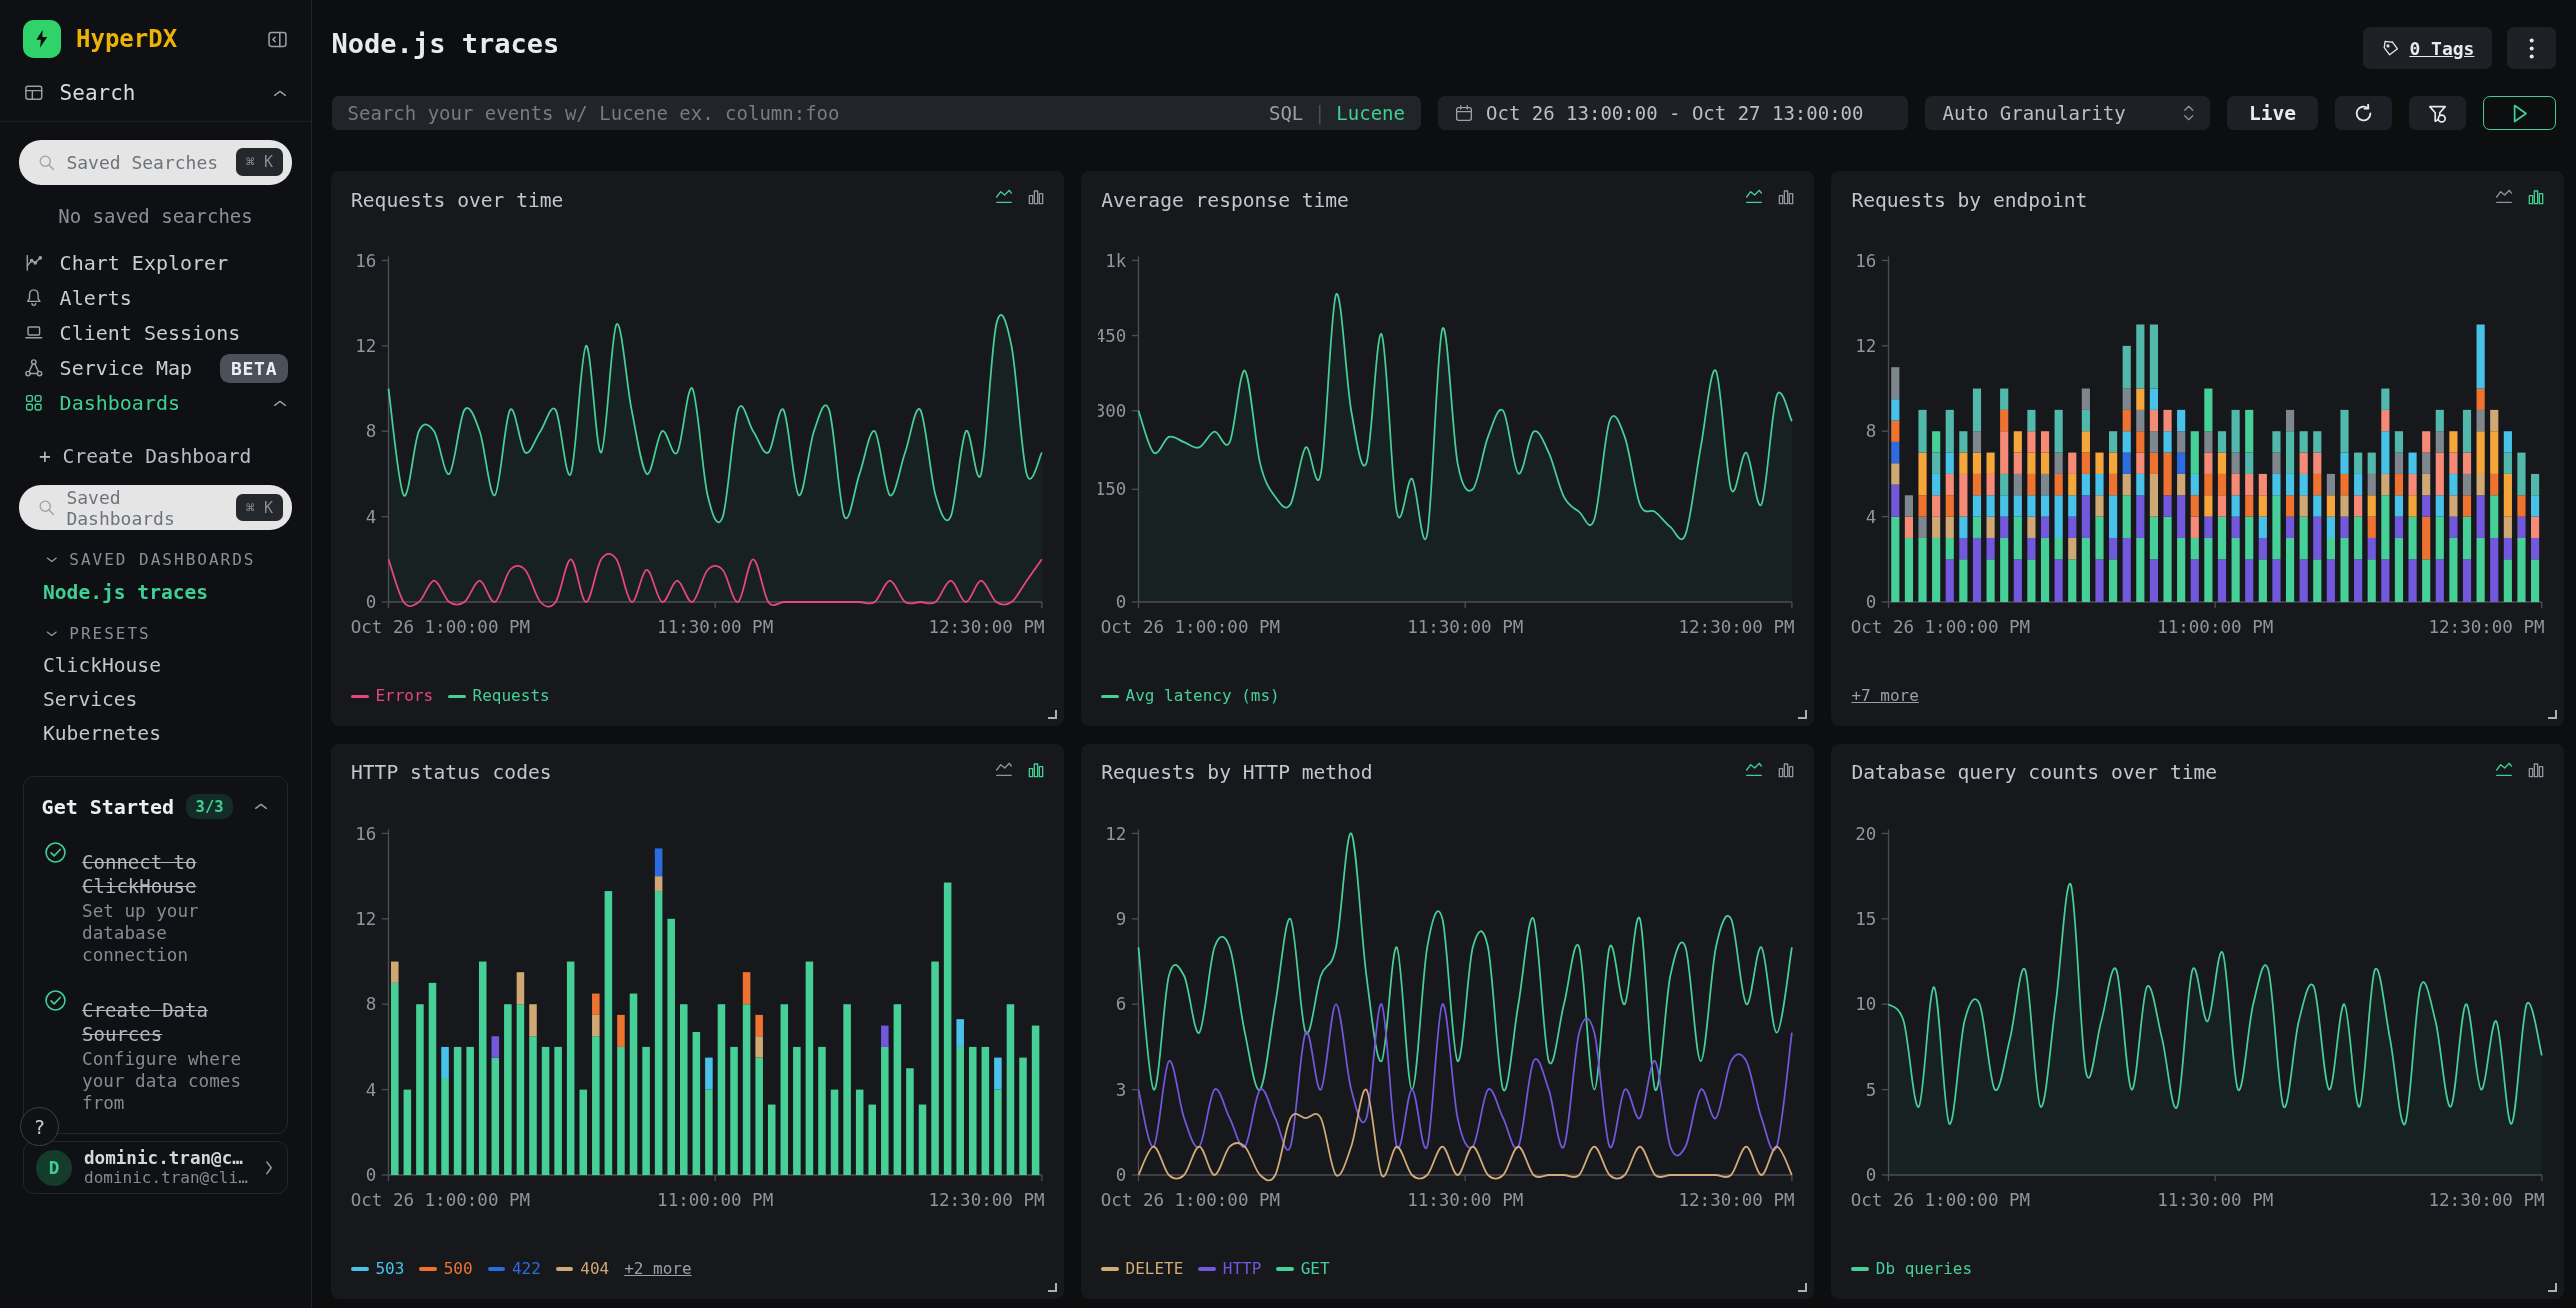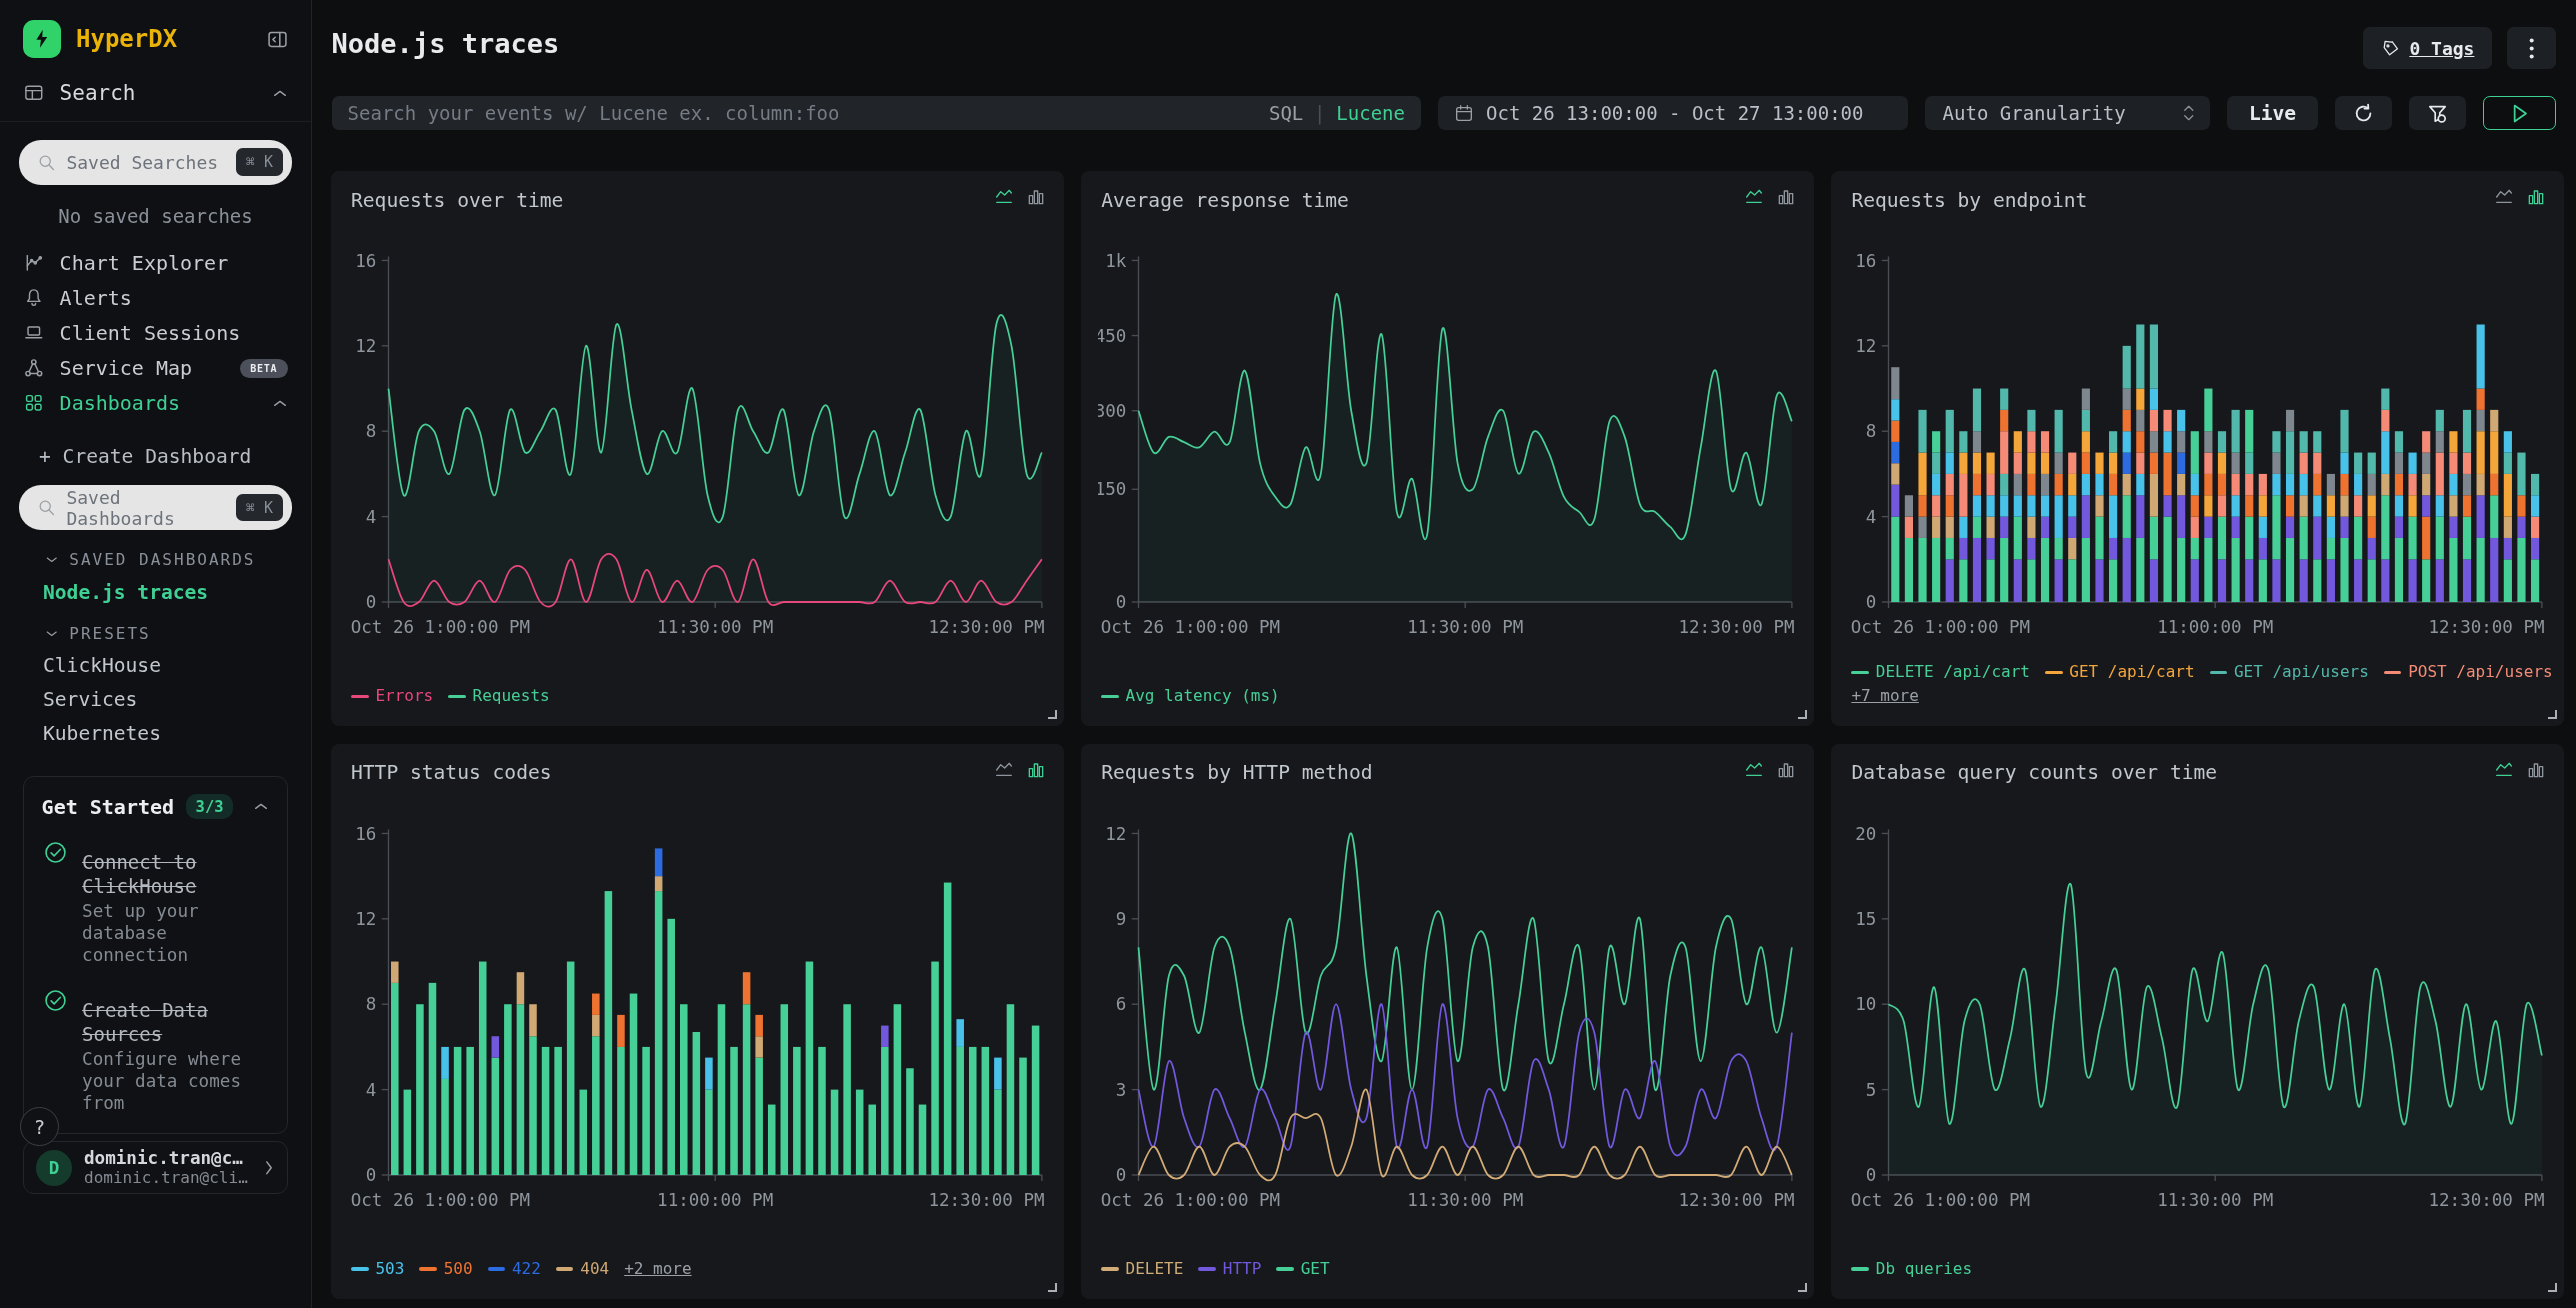--- a/index.html
+++ b/index.html
@@ -22,21 +22,21 @@
   .pill { margin:17.6px 19px 0 19px; height:45px; background:#e5e5e5; border-radius:22px;
     display:flex; align-items:center; padding:0 9.5px 0 17.6px; }
   .pill-text { font-size:18px; color:#6d737b; flex:1; margin-left:10.8px; }
   .kbd { background:#24272c; color:#868d96; border-radius:6.8px; font-size:15px; padding:4.7px 9.5px; }
   .muted-center { margin-top:20px; text-align:center; font-size:19px; color:#8a9099; }
   .nav { margin-top:19px; }
   .nav-item { display:flex; align-items:center; gap:15px; padding:0 23px; height:35px; cursor:pointer; }
   .nav-item .side-label { color:#c9cdd2; font-size:20px; }
   .nav-item.active .side-label { color:#3fd094; }
   .nav-item.active .ico { stroke:#3fd094; }
-  .beta { background:#4b505a; color:#eceef1; font-size:10px; font-weight:bold;
+  .beta { background:#4b505a; color:#eceef1; font-size:18px; font-weight:bold;
     border-radius:9.5px; padding:4px 10.8px; letter-spacing:0.7px; }
   .create-dash { margin-top:24px; padding-left:39px; font-size:19.6px; color:#b9bec5; cursor:pointer; }
   .group-head { display:flex; align-items:center; gap:10.8px; margin-top:20px; padding-left:45px;
     font-size:16px; color:#8a9099; letter-spacing:2px; }
   .dash-link { margin-top:12px; padding-left:43px; font-size:19.6px; color:#3fd094; font-weight:bold; cursor:pointer; }
   .preset { margin-top:10.8px; padding-left:43px; font-size:19.6px; color:#c3c8cd; cursor:pointer; }
   .team { margin-top:30px; }
   .gs-card { position:absolute; left:23px; right:23px; bottom:174px; border:1.4px solid #23262b;
     border-radius:10.8px; padding:17.6px; background:#101114; }
   .gs-head { display:flex; align-items:center; gap:12px; }
@@ -821,38 +821,20 @@
             <rect x="991.7" y="361.875" width="12.1" height="31.625" fill="#ef7330"></rect>
             <rect x="991.7" y="298.625" width="12.1" height="63.25" fill="#52b8ab"></rect>
             <rect x="1011.8666666666667" y="456.75" width="12.1" height="63.25" fill="#46cf96"></rect>
             <rect x="1011.8666666666667" y="425.125" width="12.1" height="31.625" fill="#7258dd"></rect>
             <rect x="1011.8666666666667" y="393.5" width="12.1" height="31.625" fill="#f58b76"></rect>
             <rect x="1011.8666666666667" y="361.875" width="12.1" height="31.625" fill="#49c2ea"></rect>
             <rect x="1011.8666666666667" y="330.25" width="12.1" height="31.625" fill="#52b8ab"></rect>
           </svg>
         </div>
       <div class="legend">
-          <div class="legend-row">
-            <span class="legend-item">
-              <span class="swatch" style="background: rgb(70, 207, 150);"></span>
-              <span style="color: rgb(70, 207, 150);">DELETE /api/cart</span>
-            </span>
-            <span class="legend-item">
-              <span class="swatch" style="background: rgb(245, 166, 59);"></span>
-              <span style="color: rgb(245, 166, 59);">GET /api/cart</span>
-            </span>
-            <span class="legend-item">
-              <span class="swatch" style="background: rgb(82, 184, 171);"></span>
-              <span style="color: rgb(82, 184, 171);">GET /api/users</span>
-            </span>
-            <span class="legend-item">
-              <span class="swatch" style="background: rgb(245, 139, 118);"></span>
-              <span style="color: rgb(245, 139, 118);">POST /api/users</span>
-            </span>
-          </div>
           <div><span class="more-link">+7 more</span></div>
         </div>
       <span class="resize-handle"></span>
     </section>
 
     <section class="panel">
       <div class="panel-title">HTTP status codes</div>
       <div class="panel-icons">
         <span class="chart-icon">
             <svg class="ico" width="20" height="20" viewBox="0 0 30 30">

